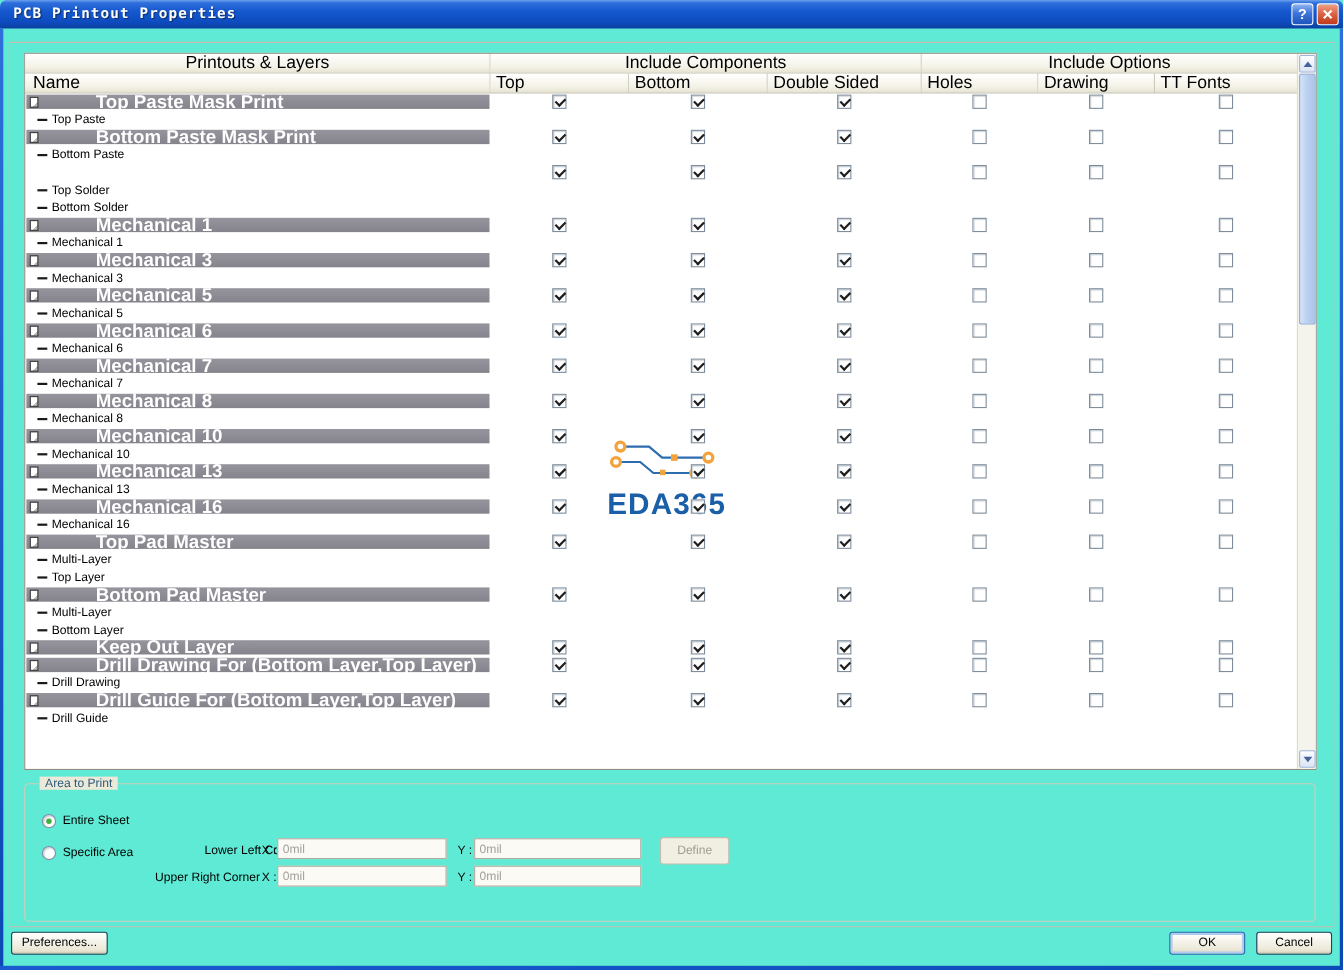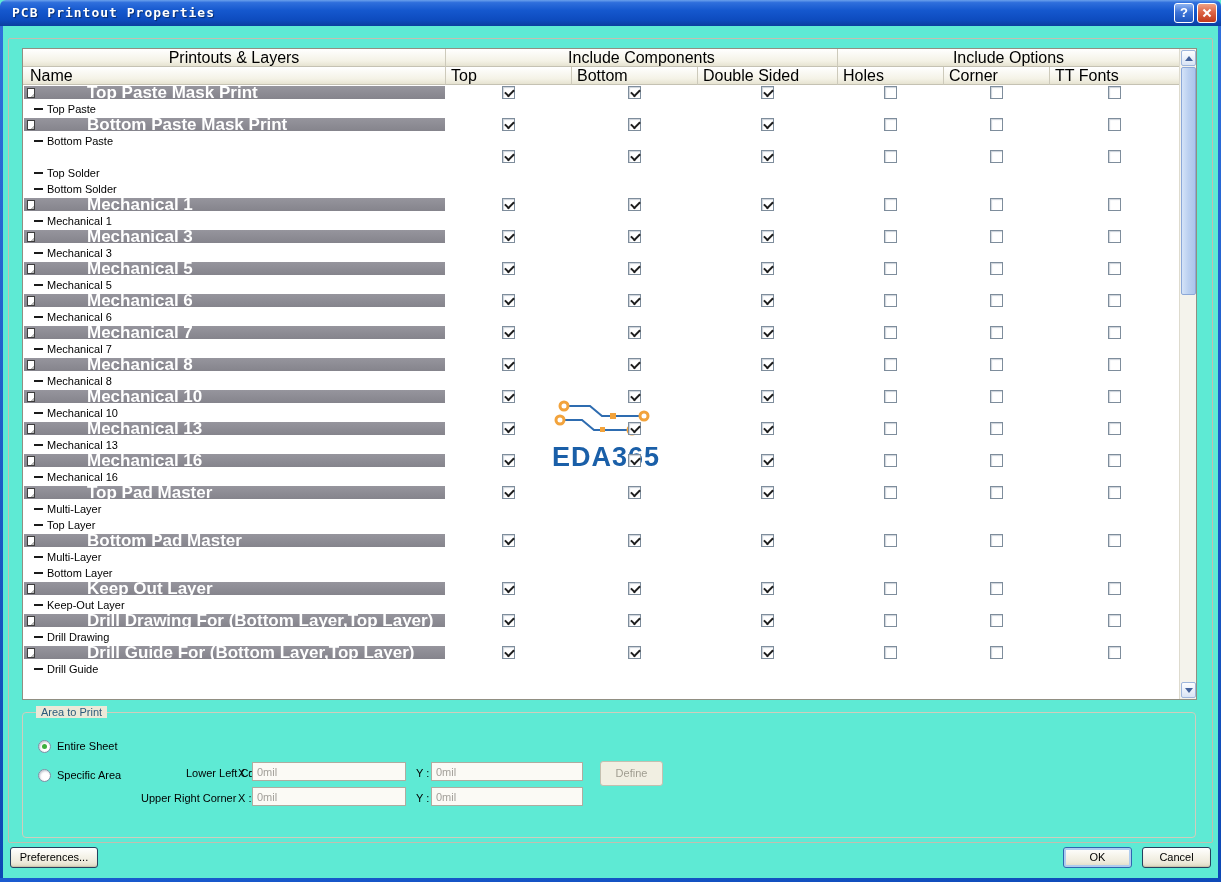--- a/index.html
+++ b/index.html
@@ -128,21 +128,21 @@
       <div class="hcell hgroup g0">Printouts &amp; Layers</div>
       <div class="hcell hgroup g1">Include Components</div>
       <div class="hcell hgroup g2">Include Options</div>
     </div>
     <div class="thead">
       <div class="hcell hcol c0">Name</div>
       <div class="hcell hcol c1">Top</div>
       <div class="hcell hcol c2">Bottom</div>
       <div class="hcell hcol c3">Double Sided</div>
       <div class="hcell hcol c4">Holes</div>
-      <div class="hcell hcol c5">Corner</div>
+      <div class="hcell hcol c5">Drawing</div>
       <div class="hcell hcol c6">TT Fonts</div>
     </div>
     <div class="rows">
         <div class="prow">
           <div class="pbar">
             <span class="picon"></span>
             <span class="pname">Top Paste Mask Print</span>
           </div>
           <span class="checkbox checked" style="left: 479px;"></span>
           <span class="checkbox checked" style="left: 605px;"></span>
@@ -375,24 +375,20 @@
           <div class="pbar">
             <span class="picon"></span>
             <span class="pname">Keep Out Layer</span>
           </div>
           <span class="checkbox checked" style="left: 479px;"></span>
           <span class="checkbox checked" style="left: 605px;"></span>
           <span class="checkbox checked" style="left: 738px;"></span>
           <span class="checkbox" style="left: 861px;"></span>
           <span class="checkbox" style="left: 967px;"></span>
           <span class="checkbox" style="left: 1085px;"></span>
-        </div>
-        <div class="lrow">
-          <span class="ldash"></span>
-          <span class="lname">Keep-Out Layer</span>
         </div>
         <div class="prow">
           <div class="pbar">
             <span class="picon"></span>
             <span class="pname">Drill Drawing For (Bottom Layer,Top Layer)</span>
           </div>
           <span class="checkbox checked" style="left: 479px;"></span>
           <span class="checkbox checked" style="left: 605px;"></span>
           <span class="checkbox checked" style="left: 738px;"></span>
           <span class="checkbox" style="left: 861px;"></span>

